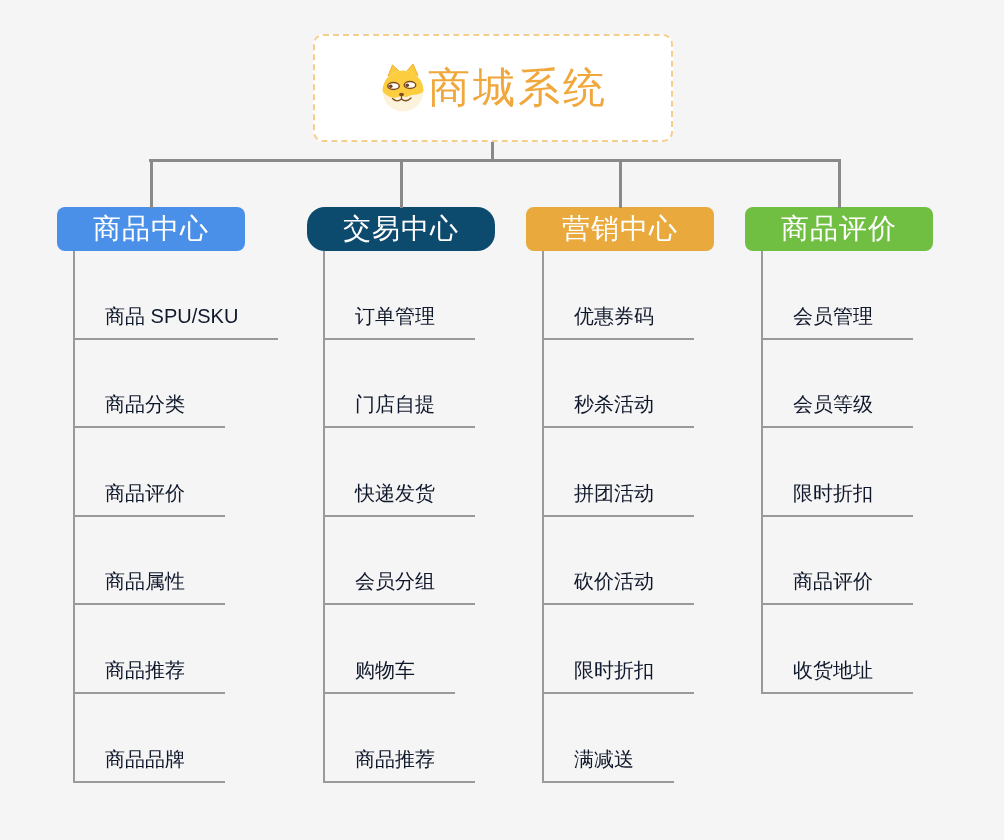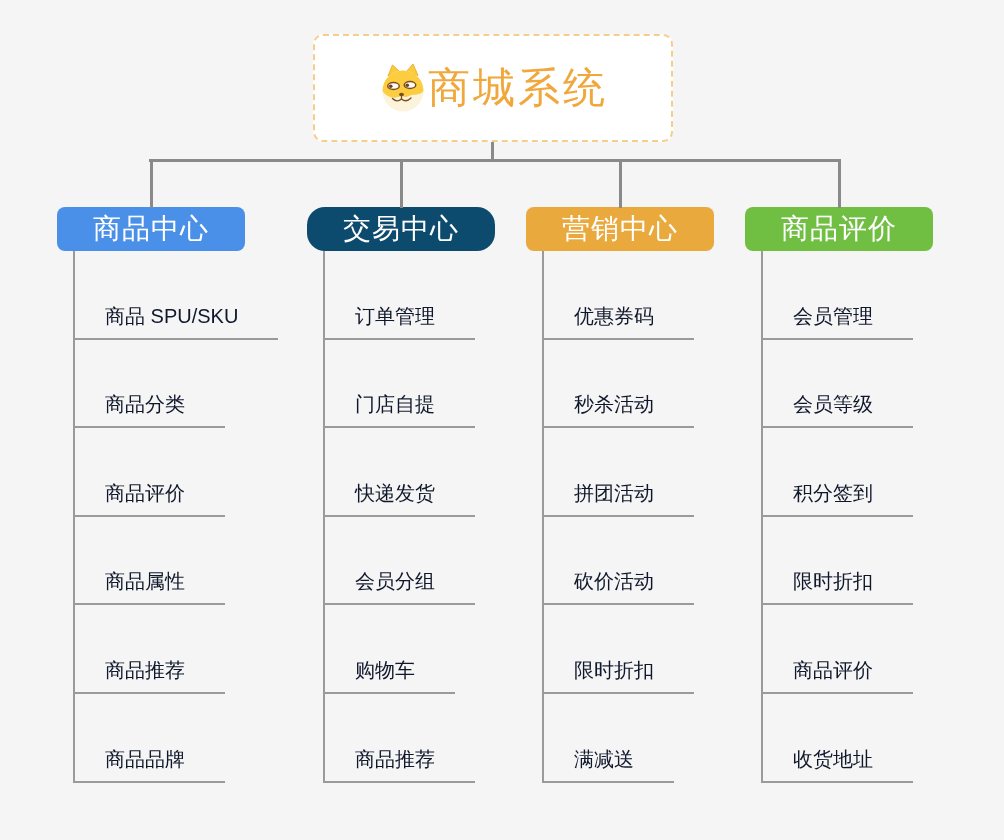--- a/index.html
+++ b/index.html
@@ -184,23 +184,20 @@
 <div class="branch-col branch-col-3">
   <div class="branch-box" style="background-color: rgb(112, 191, 67);">商品评价</div>
   <div class="children">
     <div class="leaf-item">
         <span class="leaf-label">会员管理</span>
       </div>
     <div class="leaf-item">
         <span class="leaf-label">会员等级</span>
       </div>
     <div class="leaf-item">
-        <span class="leaf-label">积分签到</span>
-      </div>
-    <div class="leaf-item">
         <span class="leaf-label">限时折扣</span>
       </div>
     <div class="leaf-item">
         <span class="leaf-label">商品评价</span>
       </div>
     <div class="leaf-item">
         <span class="leaf-label">收货地址</span>
       </div>
   </div>
 </div>

